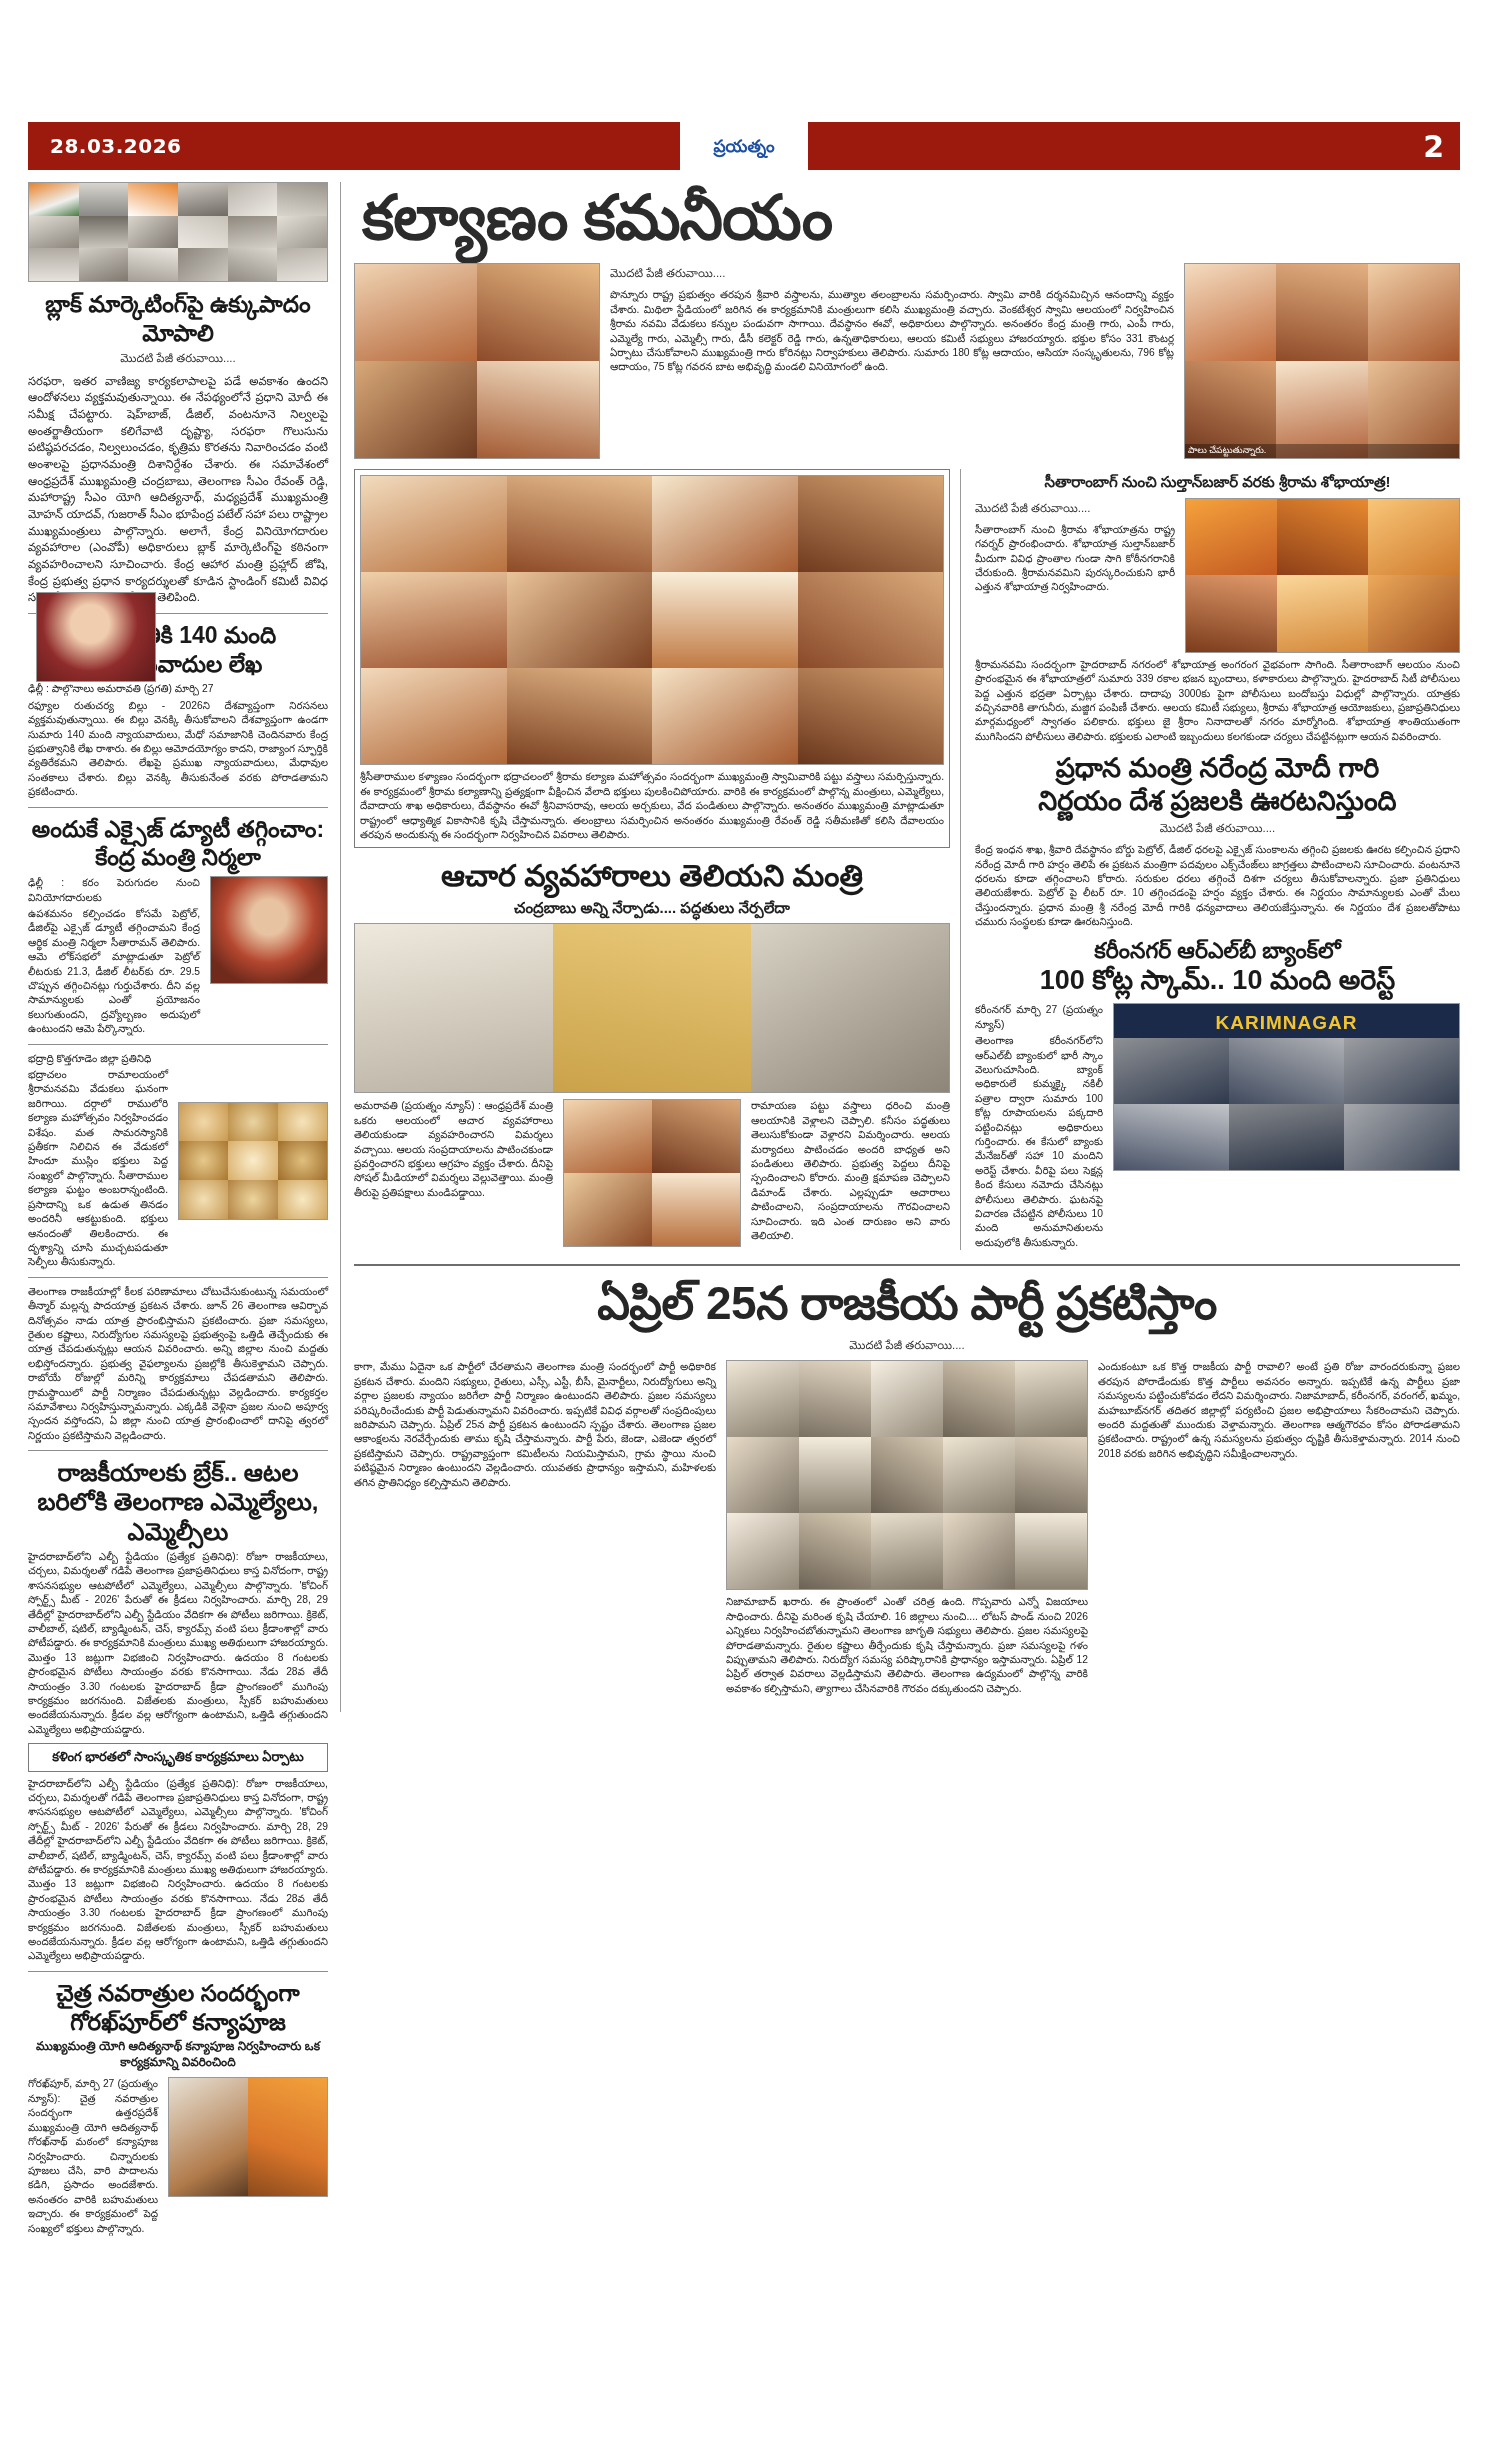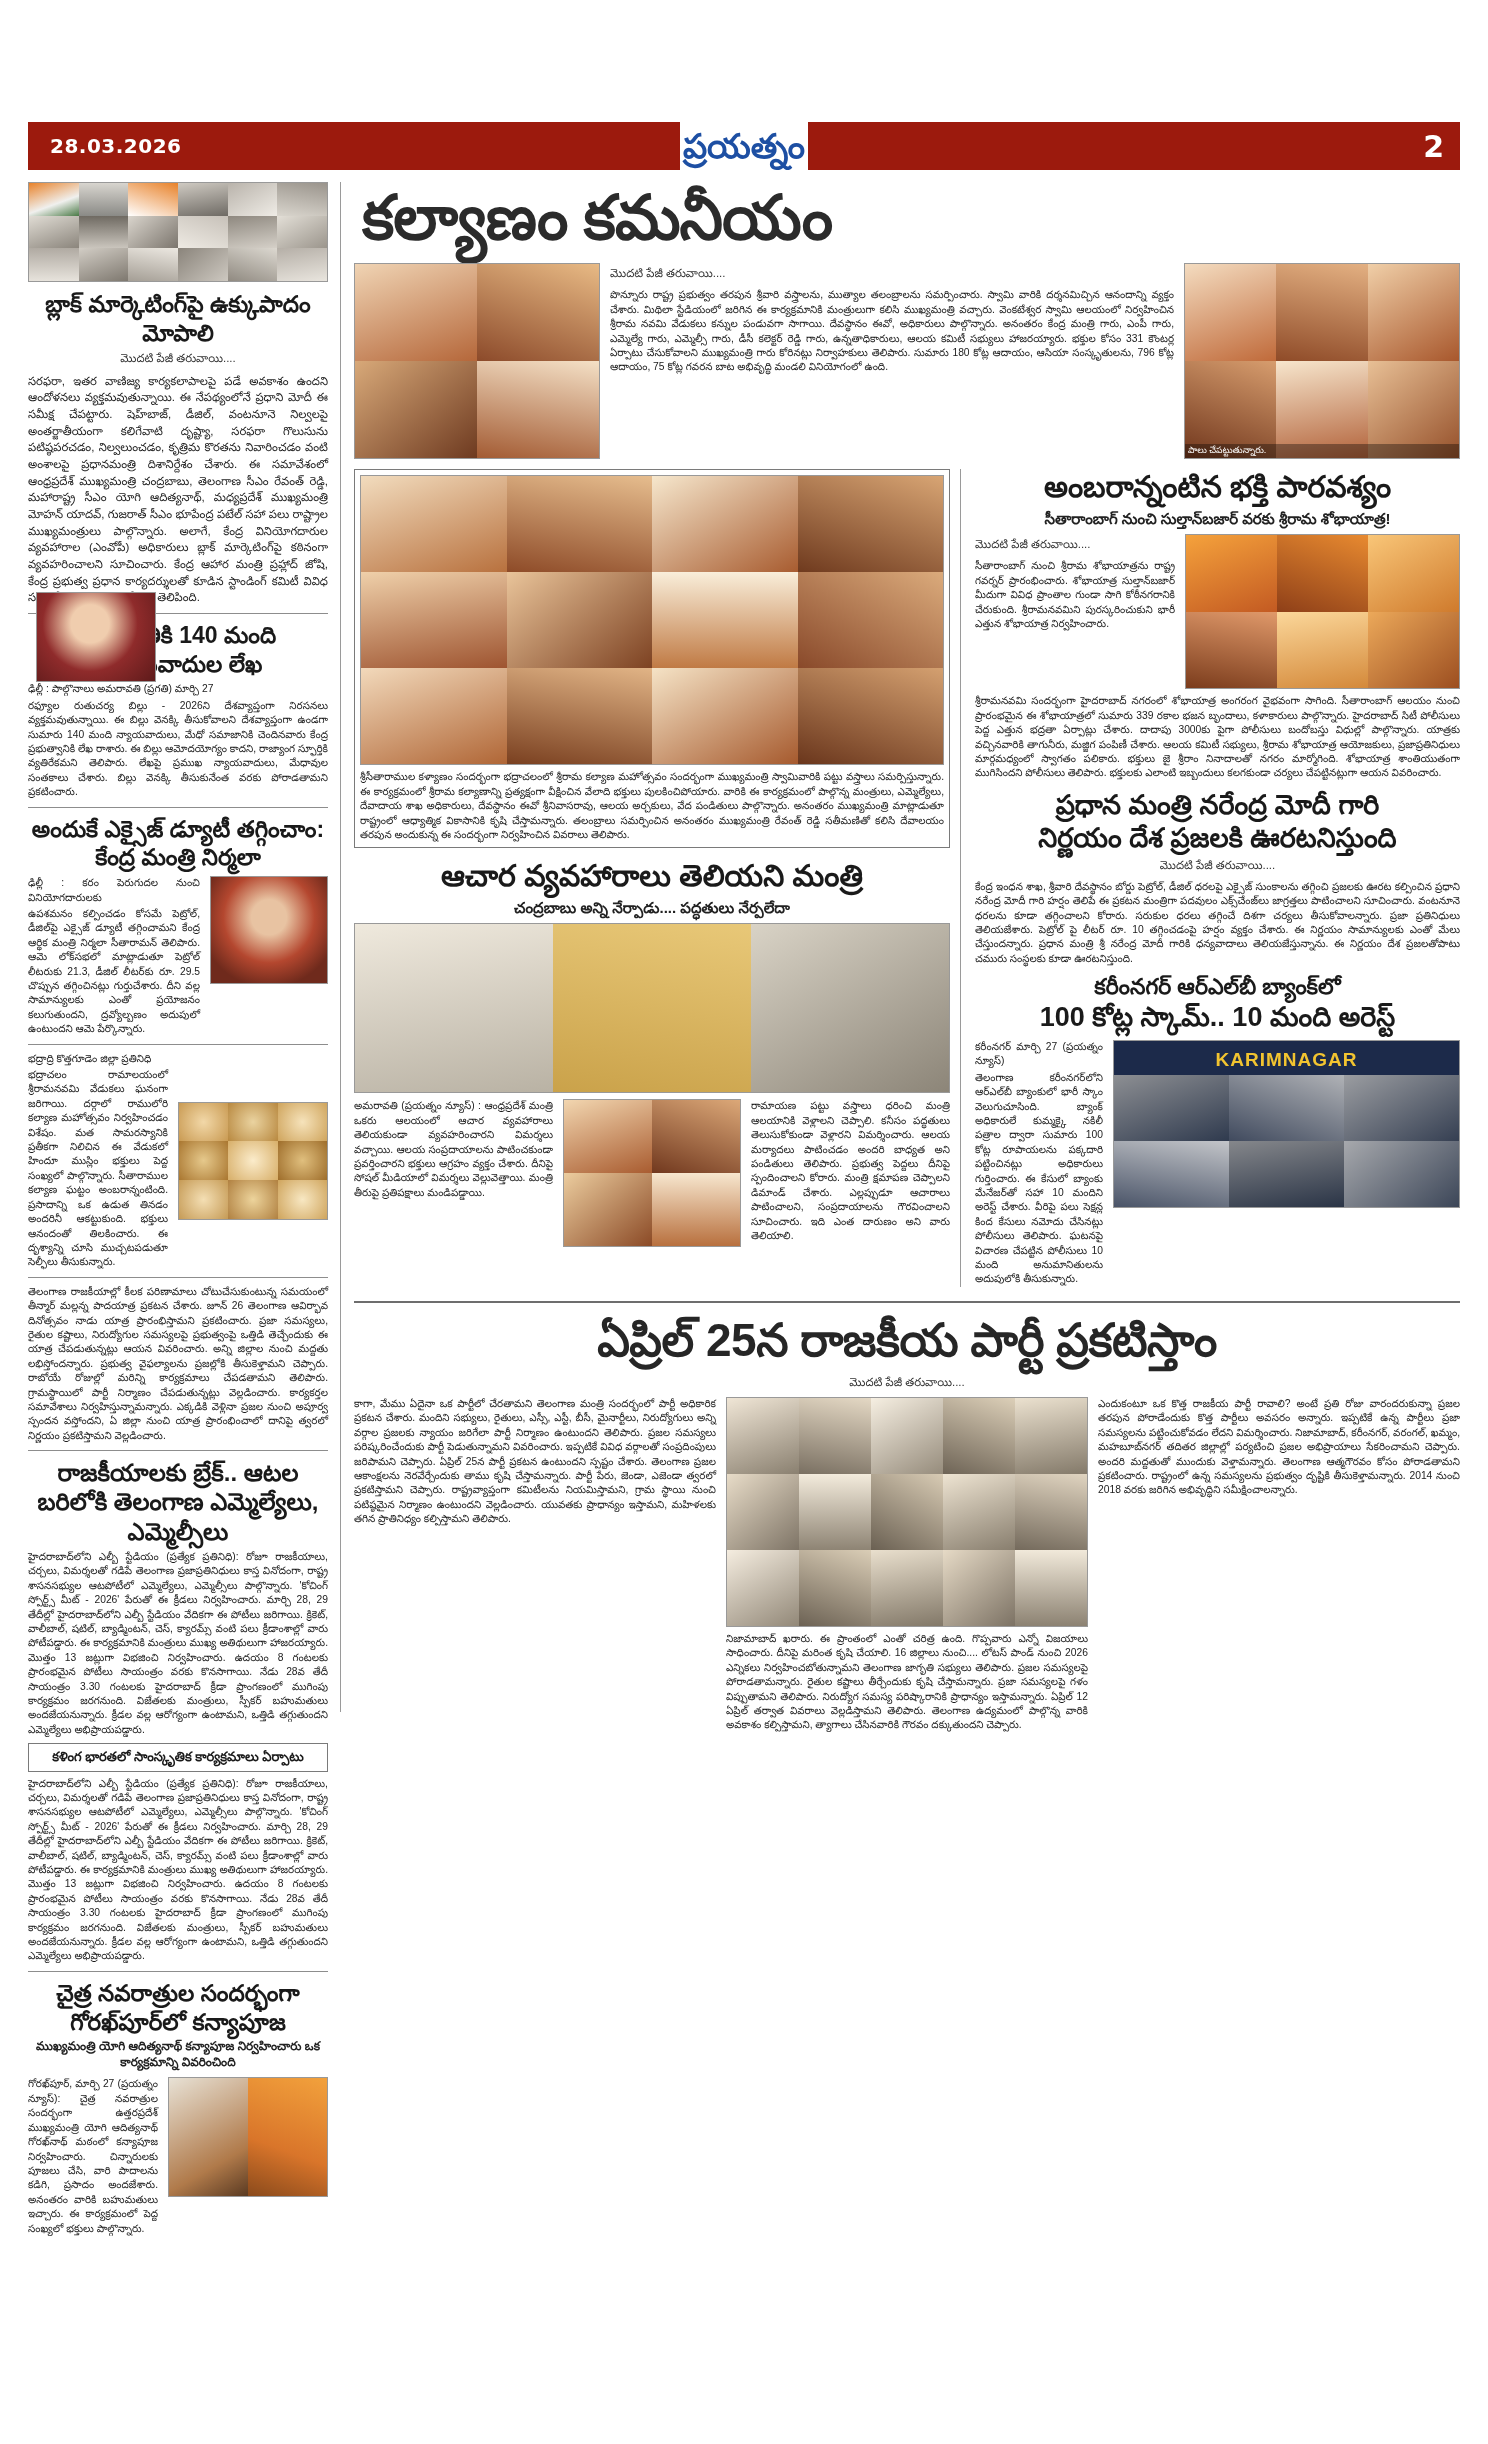--- a/index.html
+++ b/index.html
@@ -38,21 +38,21 @@
   .masthead-logo-wrap {
     position: absolute;
     left: 50%; top: -4px;
     transform: translateX(-50%);
     background: #ffffff;
     width: 128px; height: 56px;
     display: flex; align-items: center; justify-content: center;
   }
   .masthead-logo {
     color: #1d4fa3;
-    font-size: 34px;
+    font-size: 17px;
     font-weight: bold;
     line-height: 1;
   }
   .masthead-page {
     position: absolute;
     right: 16px;
     color: #ffffff;
     font-size: 30px;
     font-weight: bold;
     font-family: "DejaVu Sans", sans-serif;
@@ -387,21 +387,20 @@
               </div>
               <div style="flex:1;">
                 <div class="bodytext tiny">రామాయణ పట్టు వస్త్రాలు ధరించి మంత్రి ఆలయానికి వెళ్లాలని చెప్పాలి. కనీసం పద్ధతులు తెలుసుకోకుండా వెళ్లారని విమర్శించారు. ఆలయ మర్యాదలు పాటించడం అందరి బాధ్యత అని పండితులు తెలిపారు. ప్రభుత్వ పెద్దలు దీనిపై స్పందించాలని కోరారు. మంత్రి క్షమాపణ చెప్పాలని డిమాండ్ చేశారు. ఎల్లప్పుడూ ఆచారాలు పాటించాలని, సంప్రదాయాలను గౌరవించాలని సూచించారు. ఇది ఎంత దారుణం అని వారు తెలియాలి.</div>
               </div>
             </div>
           </div>
         </div>
 
         <div style="flex:1;padding-left:14px;border-left:1px solid #9a9a9a;">
 
-          <div class="hl-2">అంబరాన్నంటిన భక్తి పారవశ్యం</div>
           <div class="sub">సీతారాంబాగ్ నుంచి సుల్తాన్‌బజార్ వరకు శ్రీరామ శోభాయాత్ర!</div>
           <div class="flexrow" style="margin-top:6px;align-items:flex-start;">
             <div style="flex:0 0 200px;">
               <div class="contd" style="text-align:left;">మొదటి పేజీ తరువాయి....</div>
               <div class="bodytext tiny">సీతారాంబాగ్ నుంచి శ్రీరామ శోభాయాత్రను రాష్ట్ర గవర్నర్ ప్రారంభించారు. శోభాయాత్ర సుల్తాన్‌బజార్ మీదుగా వివిధ ప్రాంతాల గుండా సాగి కోఠీనగరానికి చేరుకుంది. శ్రీరామనవమిని పురస్కరించుకుని భారీ ఎత్తున శోభాయాత్ర నిర్వహించారు.</div>
             </div>
             <div class="photo" style="flex:1;height:155px;">
               <div class="ph-grid" style="grid-template-columns:repeat(3,1fr);grid-template-rows:repeat(2,1fr);">
                 <div class="ph-cell" style="background:linear-gradient(160deg,#f5a23c,#c35a22)"></div>
                 <div class="ph-cell" style="background:linear-gradient(200deg,#e88a30,#8e3f18)"></div>

